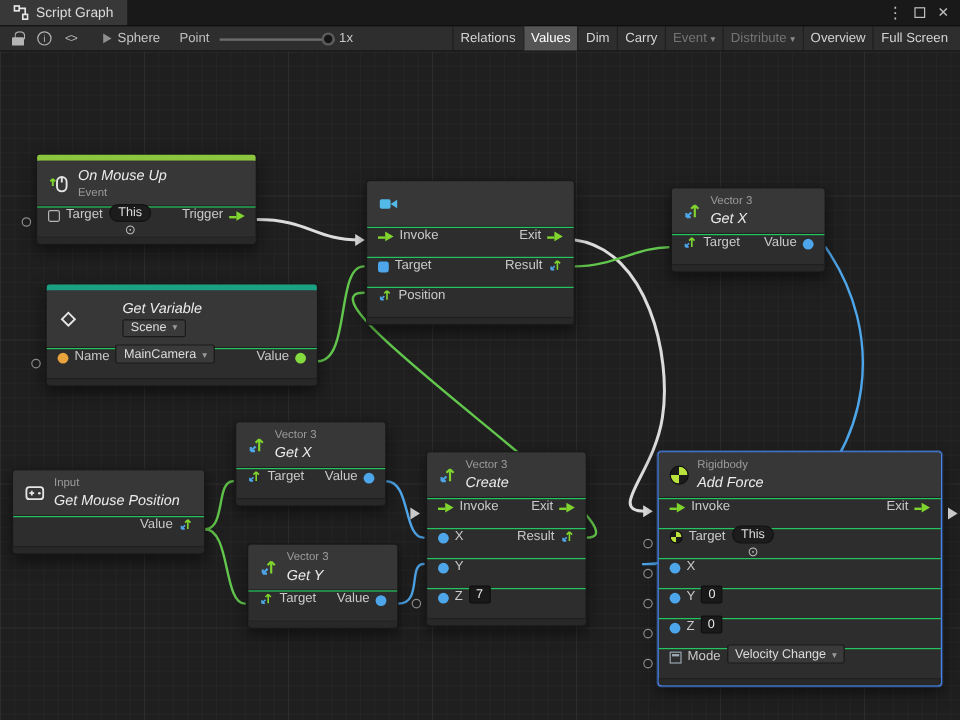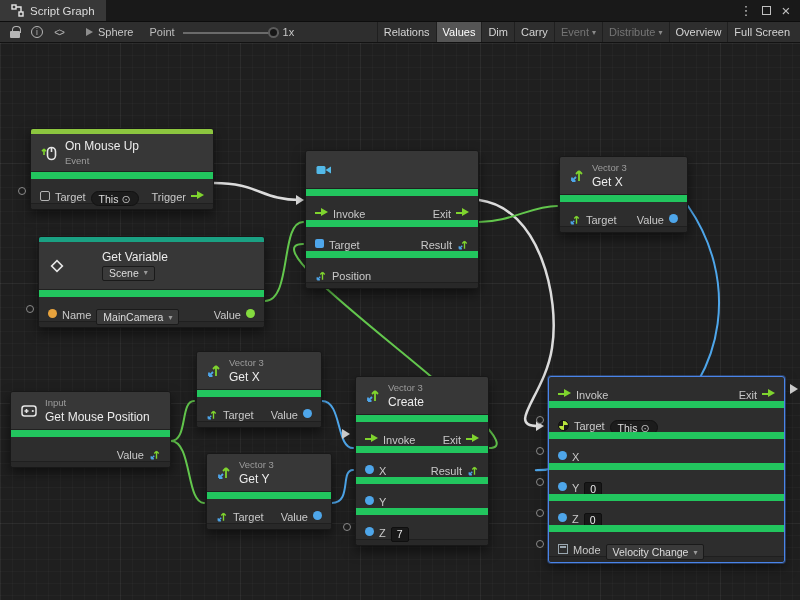--- a/index.html
+++ b/index.html
@@ -59,23 +59,23 @@
   
   .node { position:absolute; z-index:2; background:#2d2d2d; border:1px solid #181818; border-radius:3px;
     box-shadow:0 5px 12px rgba(0,0,0,0.5); }
   .node.selected { border-color:var(--selection-blue); box-shadow:0 0 0 1px rgba(74,132,232,.35),0 5px 12px rgba(0,0,0,.5); }
   .strip { height:5px; border-radius:2px 2px 0 0; }
   .head { display:flex; align-items:center; gap:7px; height:38px; padding:0 9px; background:#373737;
     border-bottom:1px solid #212121; border-radius:2px 2px 0 0; }
   .head.tall { height:48px;gap:36px; }
   .titles { display:flex; flex-direction:column; justify-content:center; line-height:1.2; gap:1px; }
   .ntype,.nsub { font-size:9.5px; color:#9c9c9c; }
-  .ntitle { font-size:12px; color:#ececec; }
-  .row { position:relative; display:flex; align-items:flex-start; gap:5px; height:22px; padding:12px 9px;
-    border-top:7px solid #22c55e; font-size:11px; color:#c9c9c9; }
+  .ntitle { font-size:12px; color:#ececec;font-style:italic; }
+  .row { position:relative; display:flex; align-items:flex-end; gap:5px; height:22px; padding:12px 9px;
+    border-top:1px solid #22c55e; font-size:11px; color:#c9c9c9; }
   .row:first-of-type { border-top:none; }
   .sp { flex:1; }
   .foot { height:6px; background:#282828; border-top:1px solid #1f1f1f; border-radius:0 0 3px 3px; }
 
   
   .flow { position:relative; width:13px; height:9px; flex:none; }
   .flow::before { content:""; position:absolute; left:0; top:3.5px; width:6px; height:2px; background:var(--flow-green); }
   .flow::after { content:""; position:absolute; left:6px; top:0; border-top:4.5px solid transparent;
     border-bottom:4.5px solid transparent; border-left:7px solid var(--flow-green); }
   .dot { width:9px; height:9px; border-radius:50%; flex:none; }
@@ -83,21 +83,21 @@
   .dot-green { background:var(--port-green); }
   .dot-orange { background:var(--port-orange); }
   .sqb { width:9px; height:9px; border-radius:2px; background:var(--port-blue); flex:none; }
   .go { width:10px; height:10px; border:1.5px solid #b5b5b5; border-radius:2px; flex:none; }
   .enum { width:10px; height:10px; border:1.5px solid #9aa7b0; position:relative; flex:none; }
   .enum::after { content:""; position:absolute; left:1px; top:1px; right:1px; height:2px; background:#9aa7b0; }
   .rb { width:16px; height:16px; border-radius:50%; border:1px solid #101010; flex:none;
     background:conic-gradient(var(--rigidbody-lime) 0 90deg,#1b1b1b 90deg 180deg,var(--rigidbody-lime) 180deg 270deg,#1b1b1b 270deg 360deg); }
   .rb.sm { width:11px; height:11px; }
   .chip { display:inline-flex; align-items:center; gap:3px; background:#1c1c1c; border:1px solid #121212;
-    border-radius:9px; height:15px; padding:0 7px; font-size:10.5px; color:#dddddd; }
+    border-radius:9px; height:15px; padding:0 7px; font-size:10.5px; color:#dddddd;flex-direction:column; }
   .self-ico::after { content:"⊙"; color:#bdbdbd; font-size:11px; line-height:1; }
   .dd { display:inline-flex; align-items:center; gap:5px; background:#3a3a3a; border:1px solid #1a1a1a;
     border-radius:2px; height:16px; padding:0 6px; font-size:10.5px; color:#dddddd; }
   .dd::after { content:"▾"; font-size:8px; color:#9a9a9a; }
   .dd-sm { height:15px; align-self:flex-start; }
   .nf { background:#191919; border:1px solid #0f0f0f; border-radius:2px; height:15px; line-height:13px;
     padding:0 5px; min-width:12px; font-size:10.5px; color:#eaeaea; }
   .eport { position:absolute; left:-13px; top:50%; margin-top:-4px; width:8px; height:8px; border-radius:50%;
     border:1.5px solid #8a8a8a; background:#1d1d1d; }
   .etri-r { position:absolute; right:-14px; top:50%; margin-top:-5px; width:0; height:0;
@@ -398,20 +398,27 @@
       <div class="row">
         <span class="eport"></span>
         <span class="dot dot-blue"></span>
         <span>Z</span>
         <span class="nf">7</span>
       </div>
       <div class="foot"></div>
     </div>
 
     <div class="node selected" style="left:548px;top:333px;width:237px">
+      <div class="head">
+        <span class="rb"></span>
+        <div class="titles">
+          <div class="ntype">Rigidbody</div>
+          <div class="ntitle">Add Force</div>
+        </div>
+      </div>
       <div class="row">
         <span class="flow"></span>
         <span>Invoke</span>
         <span class="sp"></span>
         <span>Exit</span>
         <span class="flow"></span>
         <span class="etri-r"></span>
       </div>
       <div class="row">
         <span class="eport"></span>

